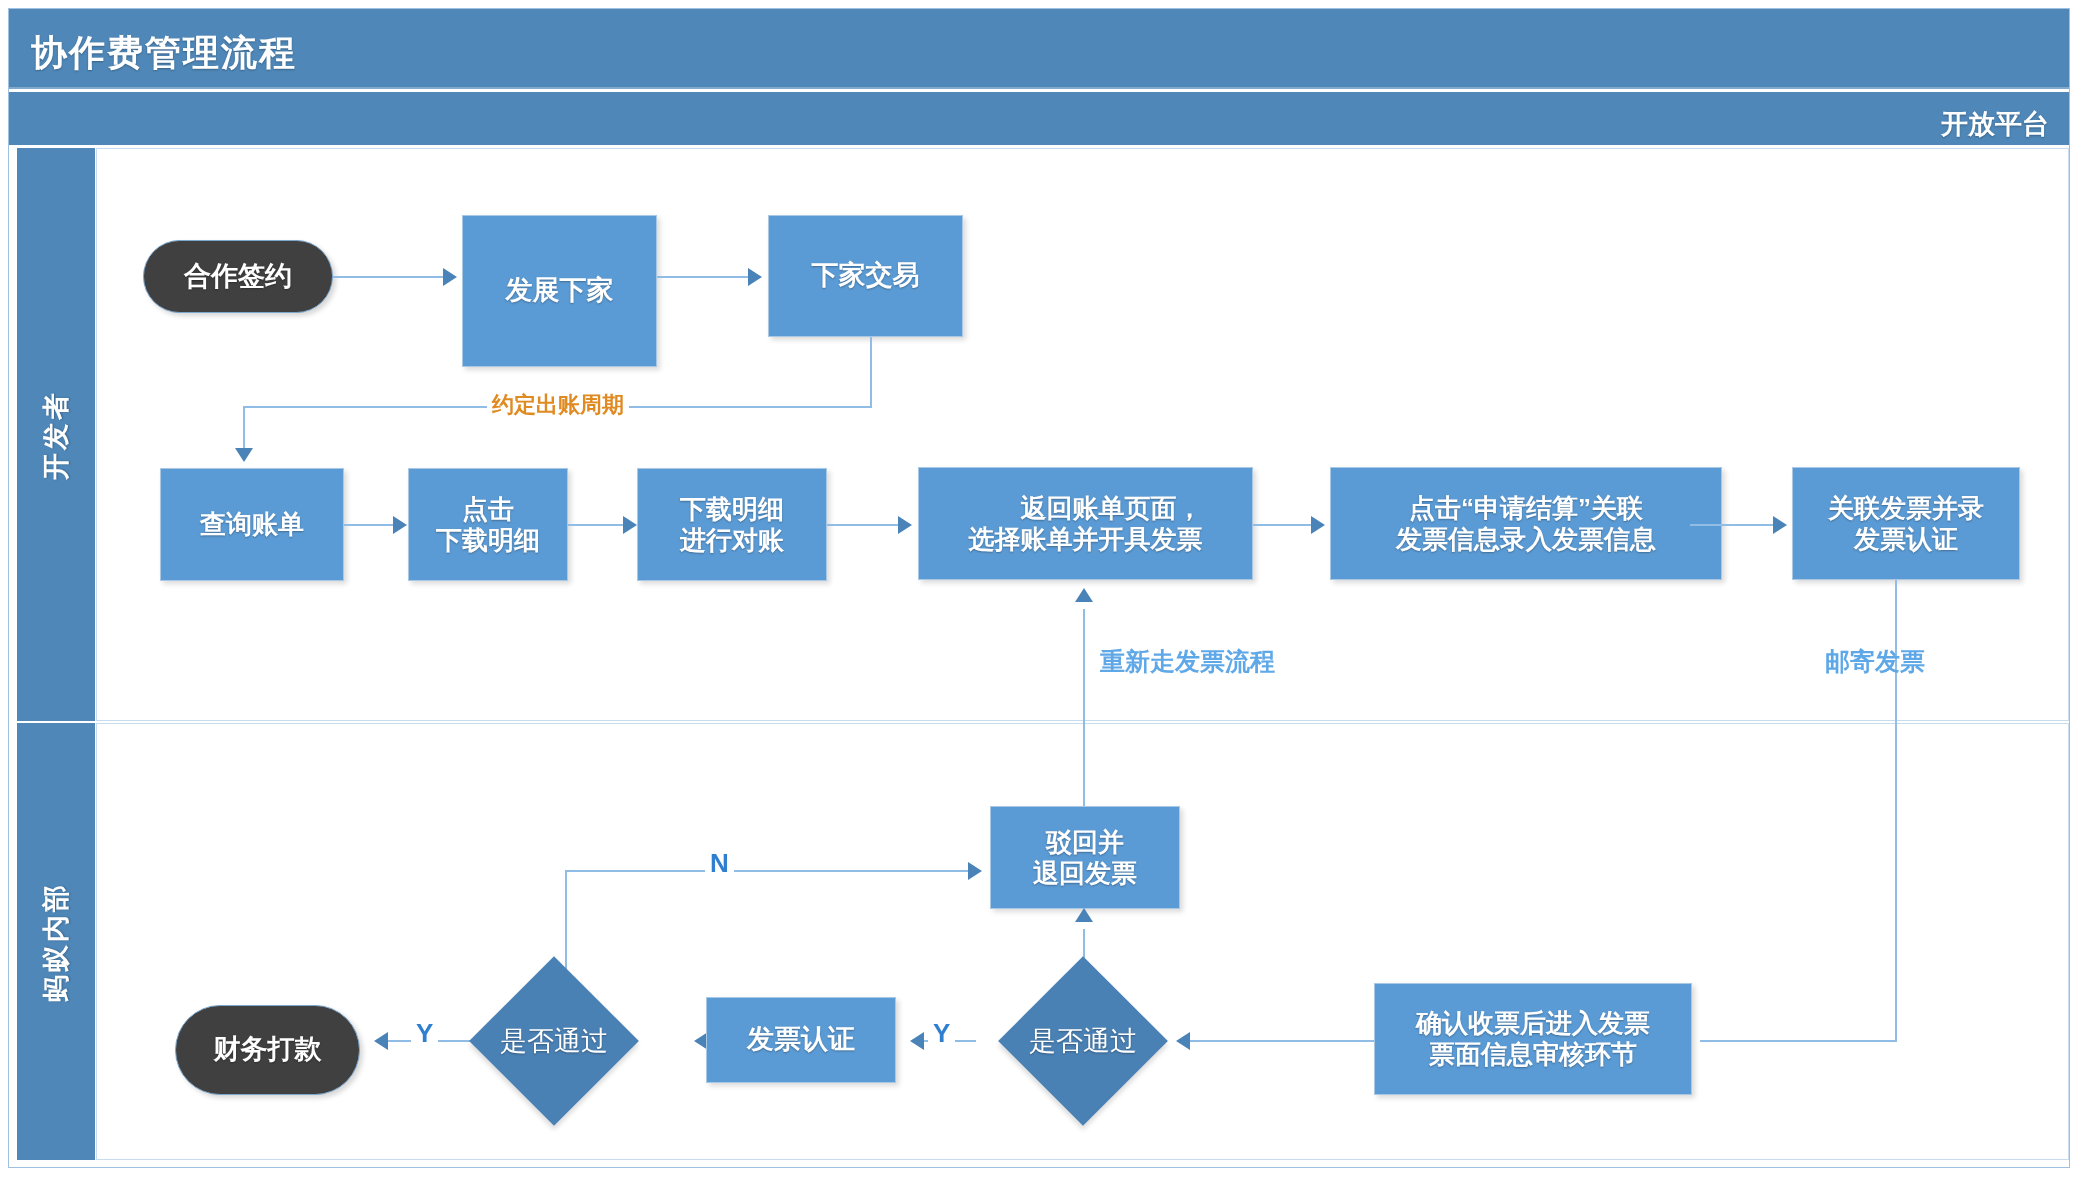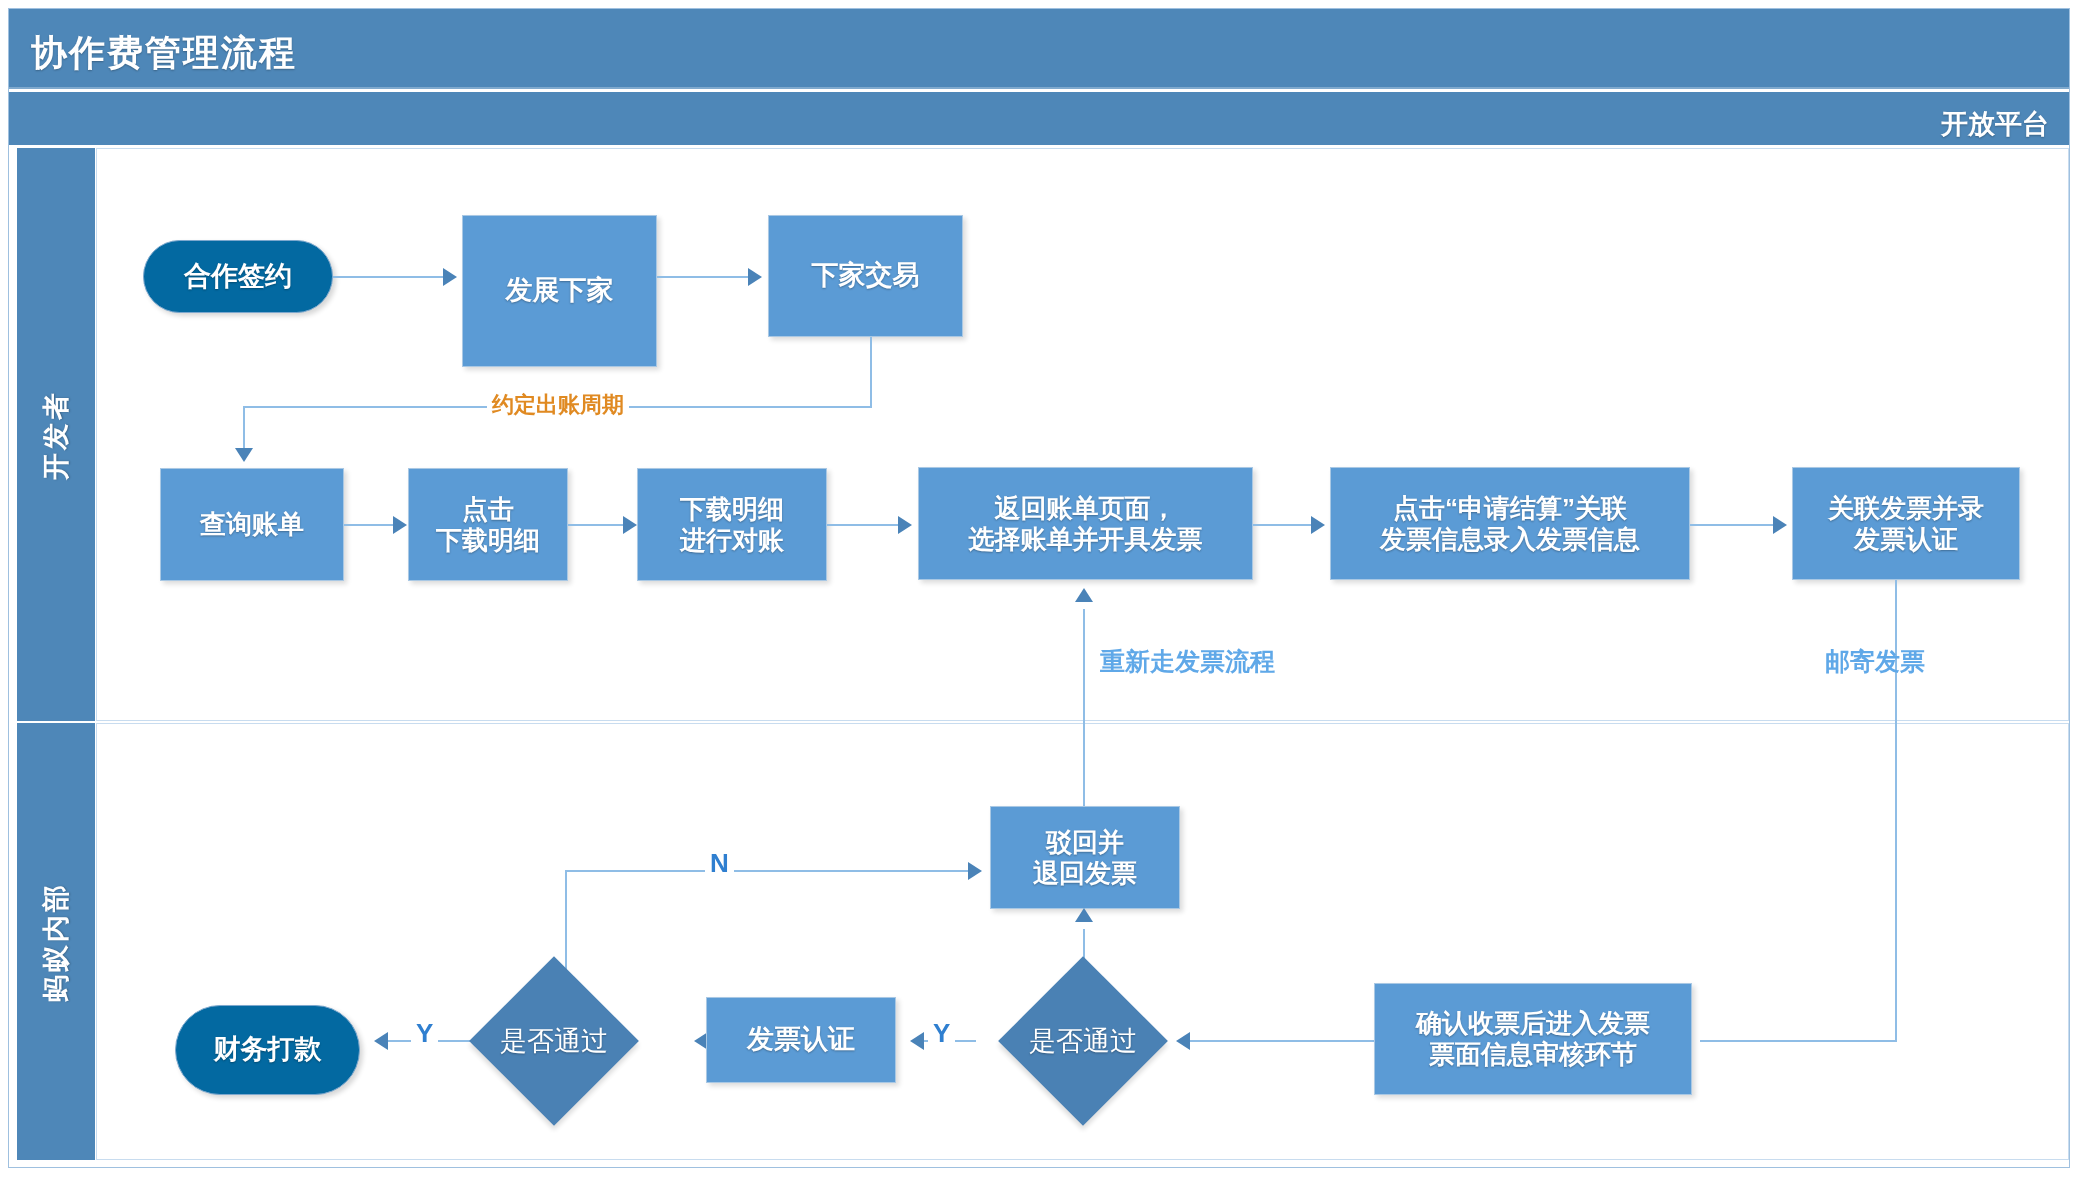--- a/index.html
+++ b/index.html
@@ -80,21 +80,21 @@
     box-sizing:border-box;
     line-height:1.18;
     white-space:pre-line;
   }
   .rect{
     background:#5b9bd5;
     border:1px solid #a9c8e4;
     box-shadow:3px 3px 5px rgba(0,0,0,.14);
   }
   .pill{
-    background:#0369a1;
+    background:#404040;
     border:1px solid #7da8ce;
     border-radius:999px;
     box-shadow:3px 3px 5px rgba(0,0,0,.16);
   }
   .diamond-wrap{
     position:absolute;
     display:flex;align-items:center;justify-content:center;
   }
   .diamond-shape{
     position:absolute;left:0;top:0;width:100%;height:100%;
@@ -184,27 +184,27 @@
 
   <div class="hline" style="left:568px;top:524px;width:60px;"></div>
   <div class="arrow arrow-r" style="left:623px;top:516px;"></div>
 
   <div class="node rect" style="left:637px;top:468px;width:190px;height:113px;font-size:26px;">下载明细
 进行对账</div>
 
   <div class="hline" style="left:827px;top:524px;width:76px;"></div>
   <div class="arrow arrow-r" style="left:898px;top:516px;"></div>
 
-  <div class="node rect" style="left:918px;top:467px;width:335px;height:113px;font-size:26px;">返回账单页面，
+  <div class="node rect" style="left:918px;top:467px;width:335px;height:113px;font-size:26px;text-align:right;">返回账单页面，
 选择账单并开具发票</div>
 
   <div class="hline" style="left:1253px;top:524px;width:63px;"></div>
   <div class="arrow arrow-r" style="left:1311px;top:516px;"></div>
 
-  <div class="node rect" style="left:1330px;top:467px;width:360px;height:113px;font-size:26px;">点击“申请结算”关联
+  <div class="node rect" style="left:1330px;top:467px;width:392px;height:113px;font-size:26px;">点击“申请结算”关联
 发票信息录入发票信息</div>
 
   <div class="hline" style="left:1690px;top:524px;width:88px;"></div>
   <div class="arrow arrow-r" style="left:1773px;top:516px;"></div>
 
   <div class="node rect" style="left:1792px;top:467px;width:228px;height:113px;font-size:26px;">关联发票并录
 发票认证</div>
 
   <div class="vline" style="left:1083px;top:609px;height:200px;"></div>
   <div class="arrow arrow-u" style="left:1075px;top:588px;"></div>

